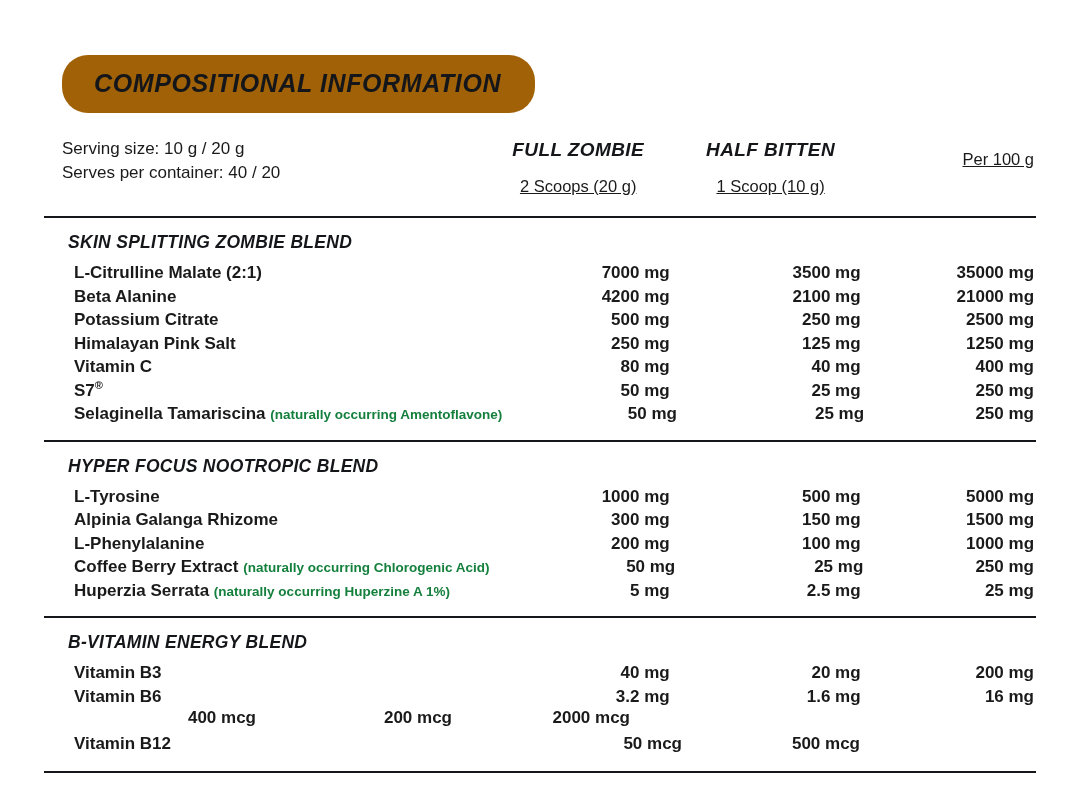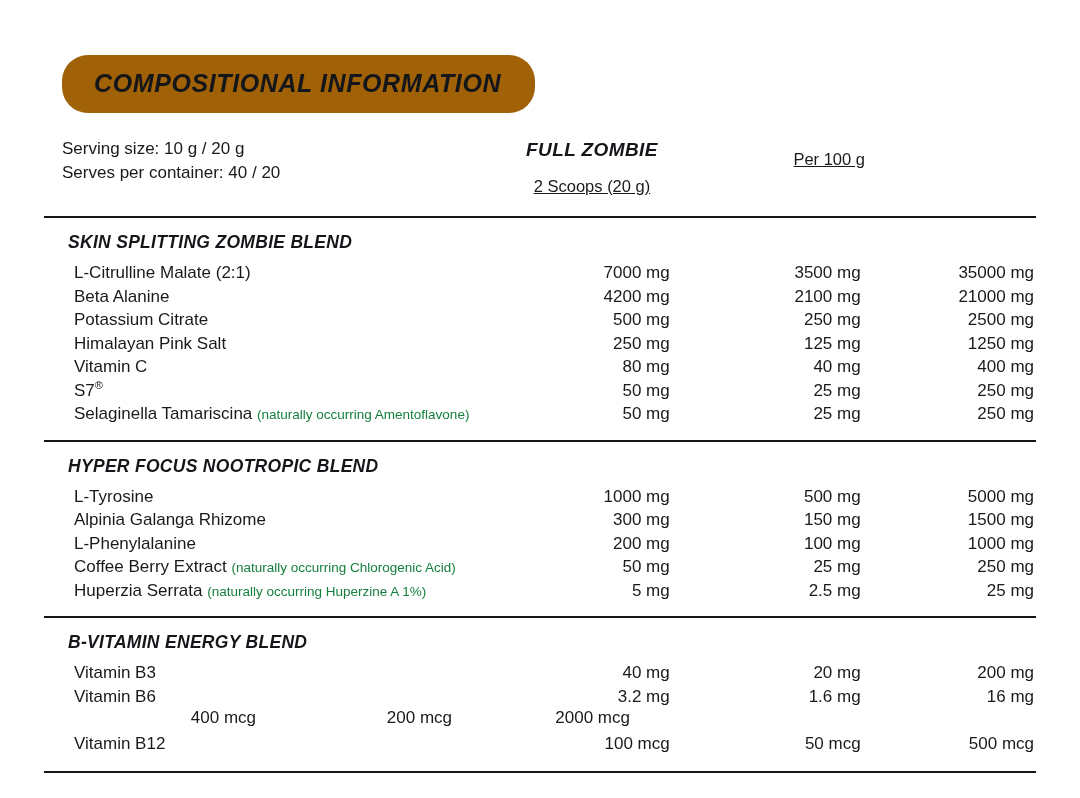--- a/index.html
+++ b/index.html
@@ -97,20 +97,21 @@
     font-weight: bold;
     font-size: 17.5px;
     letter-spacing: 0.3px;
     color: #15161a;
     margin: 14px 0 8px 6px;
   }
   .row {
     display: flex;
     align-items: baseline;
     height: 23.5px;
+    font-weight: bold;
   }
   .row .name {
     width: 430px;
     font-size: 17px;
     color: #1a1a1a;
     padding-left: 12px;
     white-space: nowrap;
   }
   .row .name .note {
     font-size: 13.5px;
@@ -140,20 +141,24 @@
 
   <div class="header-row">
     <div class="serving-block">
       <div>Serving size: 10 g / 20 g</div>
       <div>Serves per container: 40 / 20</div>
     </div>
     <div class="col-head c1">
       <span class="ch-title">FULL ZOMBIE</span>
       <span class="ch-sub">2 Scoops (20 g)</span>
     </div>
+    <div class="col-head c2">
+      <span class="ch-title">HALF BITTEN</span>
+      <span class="ch-sub">1 Scoop (10 g)</span>
+    </div>
     <div class="col-head c3">
       <span class="ch-title" style="visibility:hidden;"></span>
       <span class="ch-sub">Per 100 g</span>
     </div>
   </div>
 
   <div class="rule top"></div>
 
   
   <div class="section">
@@ -259,21 +264,20 @@
       <div class="v c2">1.6 mg</div>
       <div class="v c3">16 mg</div>
     </div>
     <div class="row">
       <div class="v c1">400 mcg</div>
       <div class="v c2">200 mcg</div>
       <div class="v c3">2000 mcg</div>
     </div>
     <div class="row">
       <div class="name"><span>Vitamin B12</span><span class="sup"></span> <span class="note"></span></div>
-      <div class="v c1">100 mcg</div>
       <div class="v c2">50 mcg</div>
       <div class="v c3">500 mcg</div>
     </div>
   </div>
 
   <div class="rule bottom"></div>
 
 </div>
 
 </body></html>

